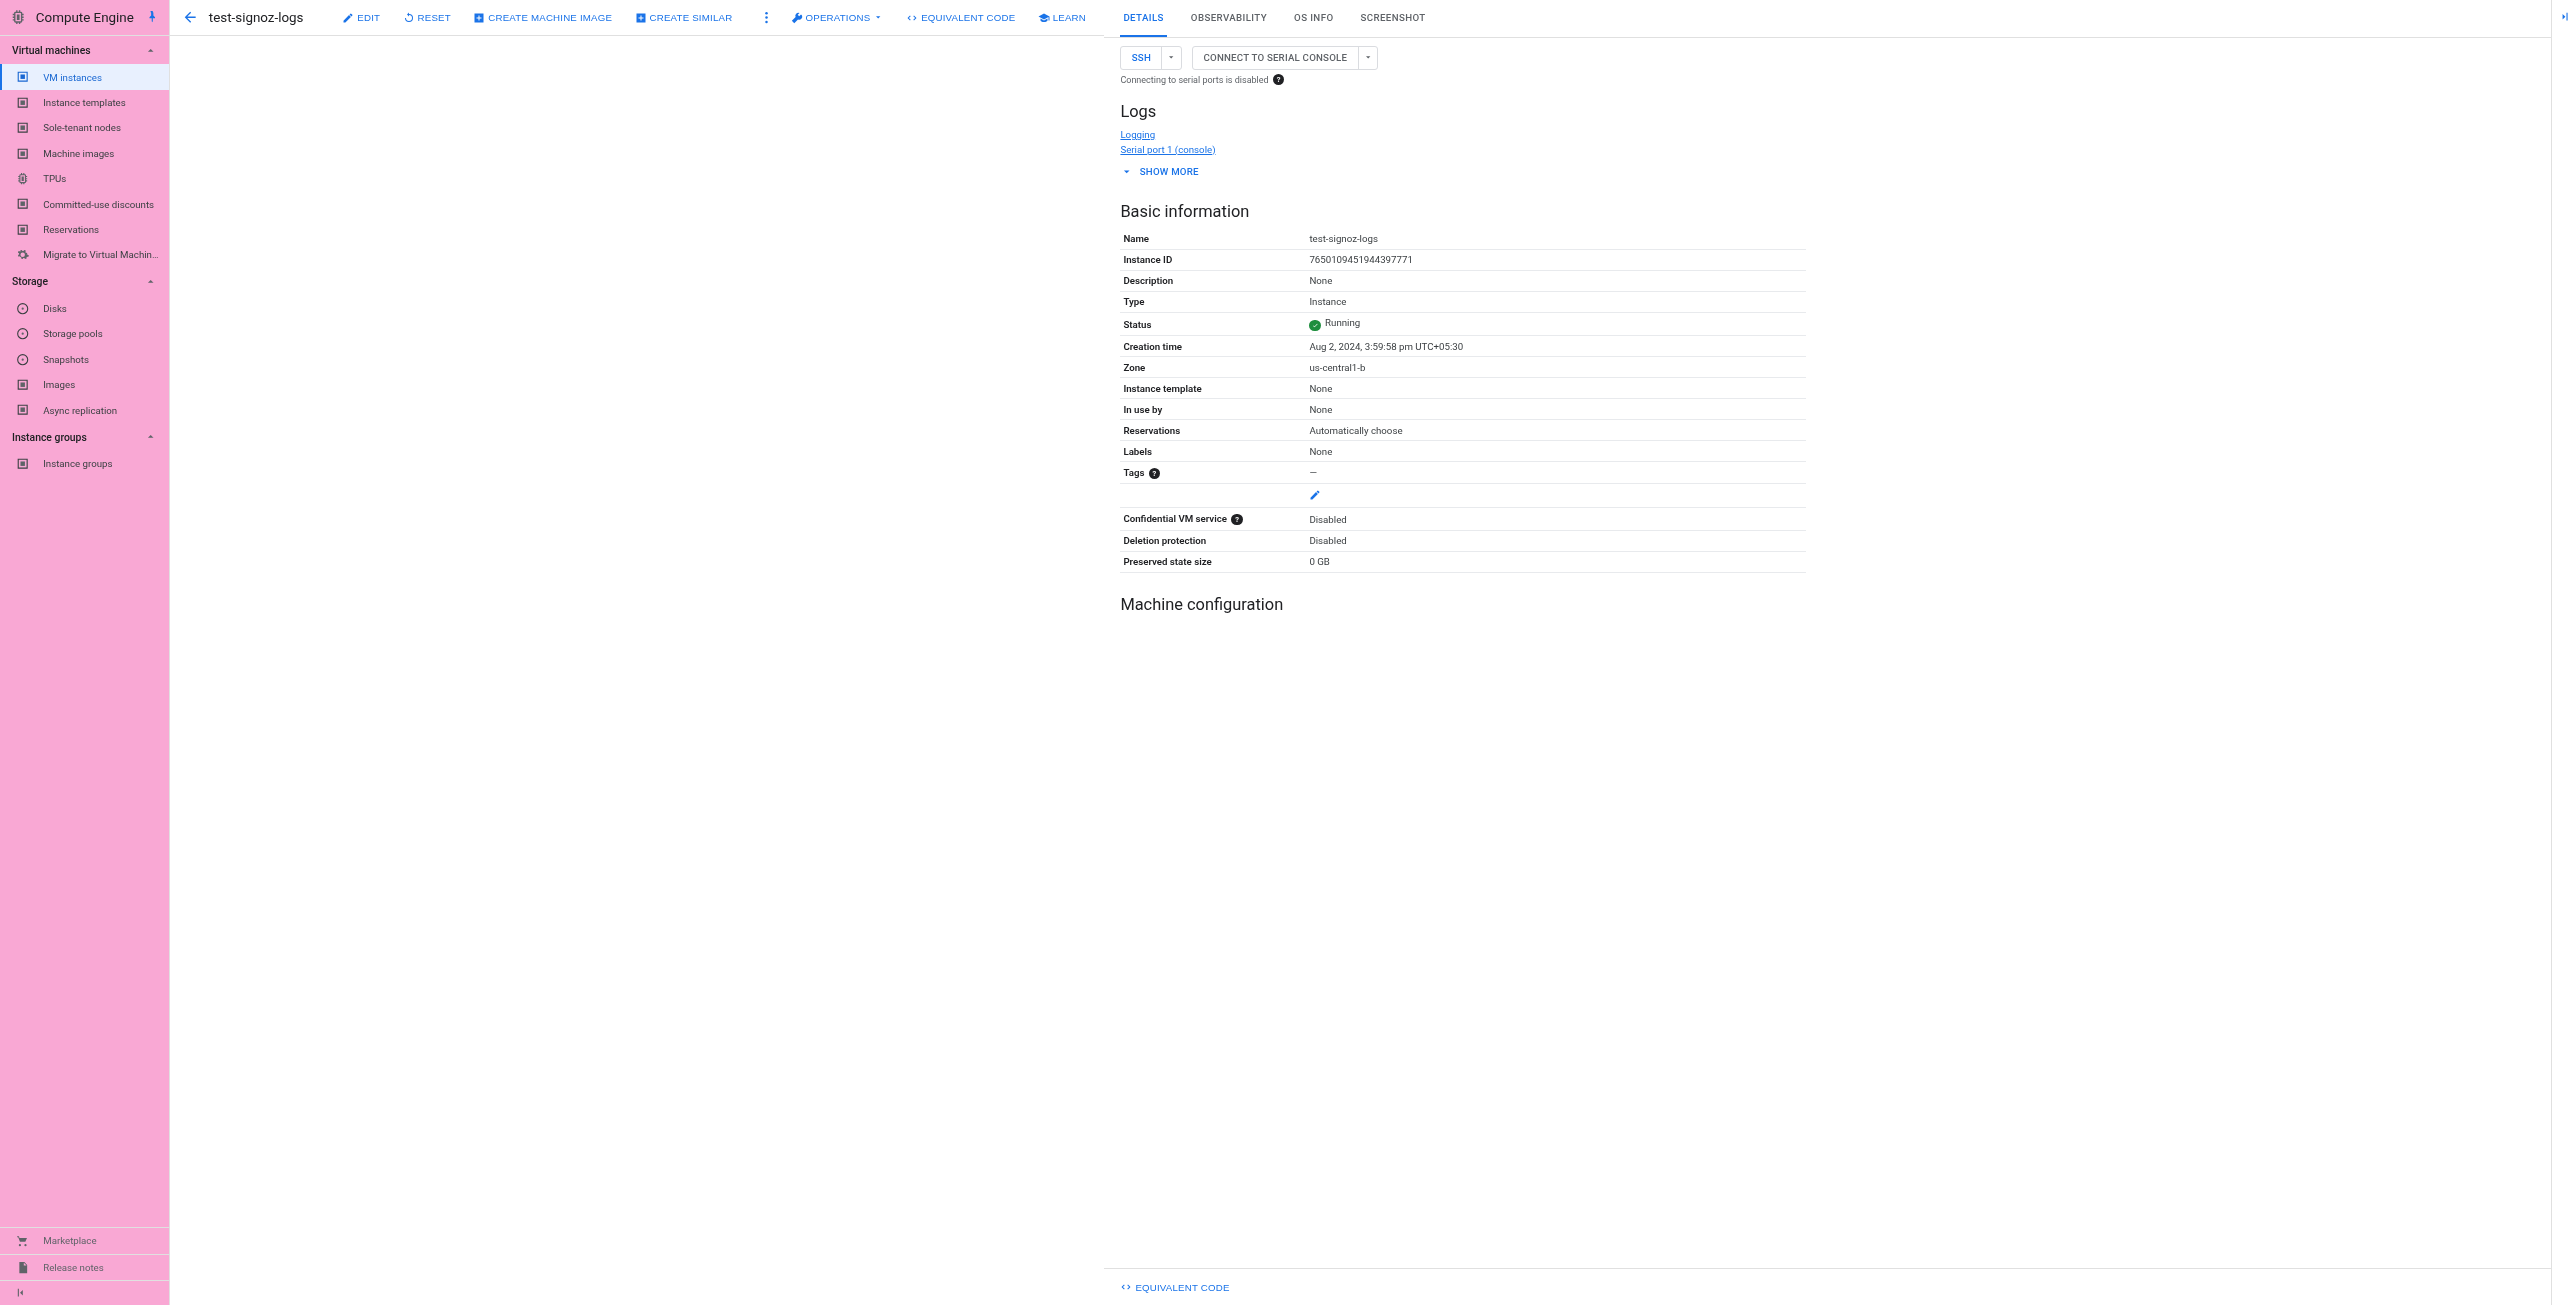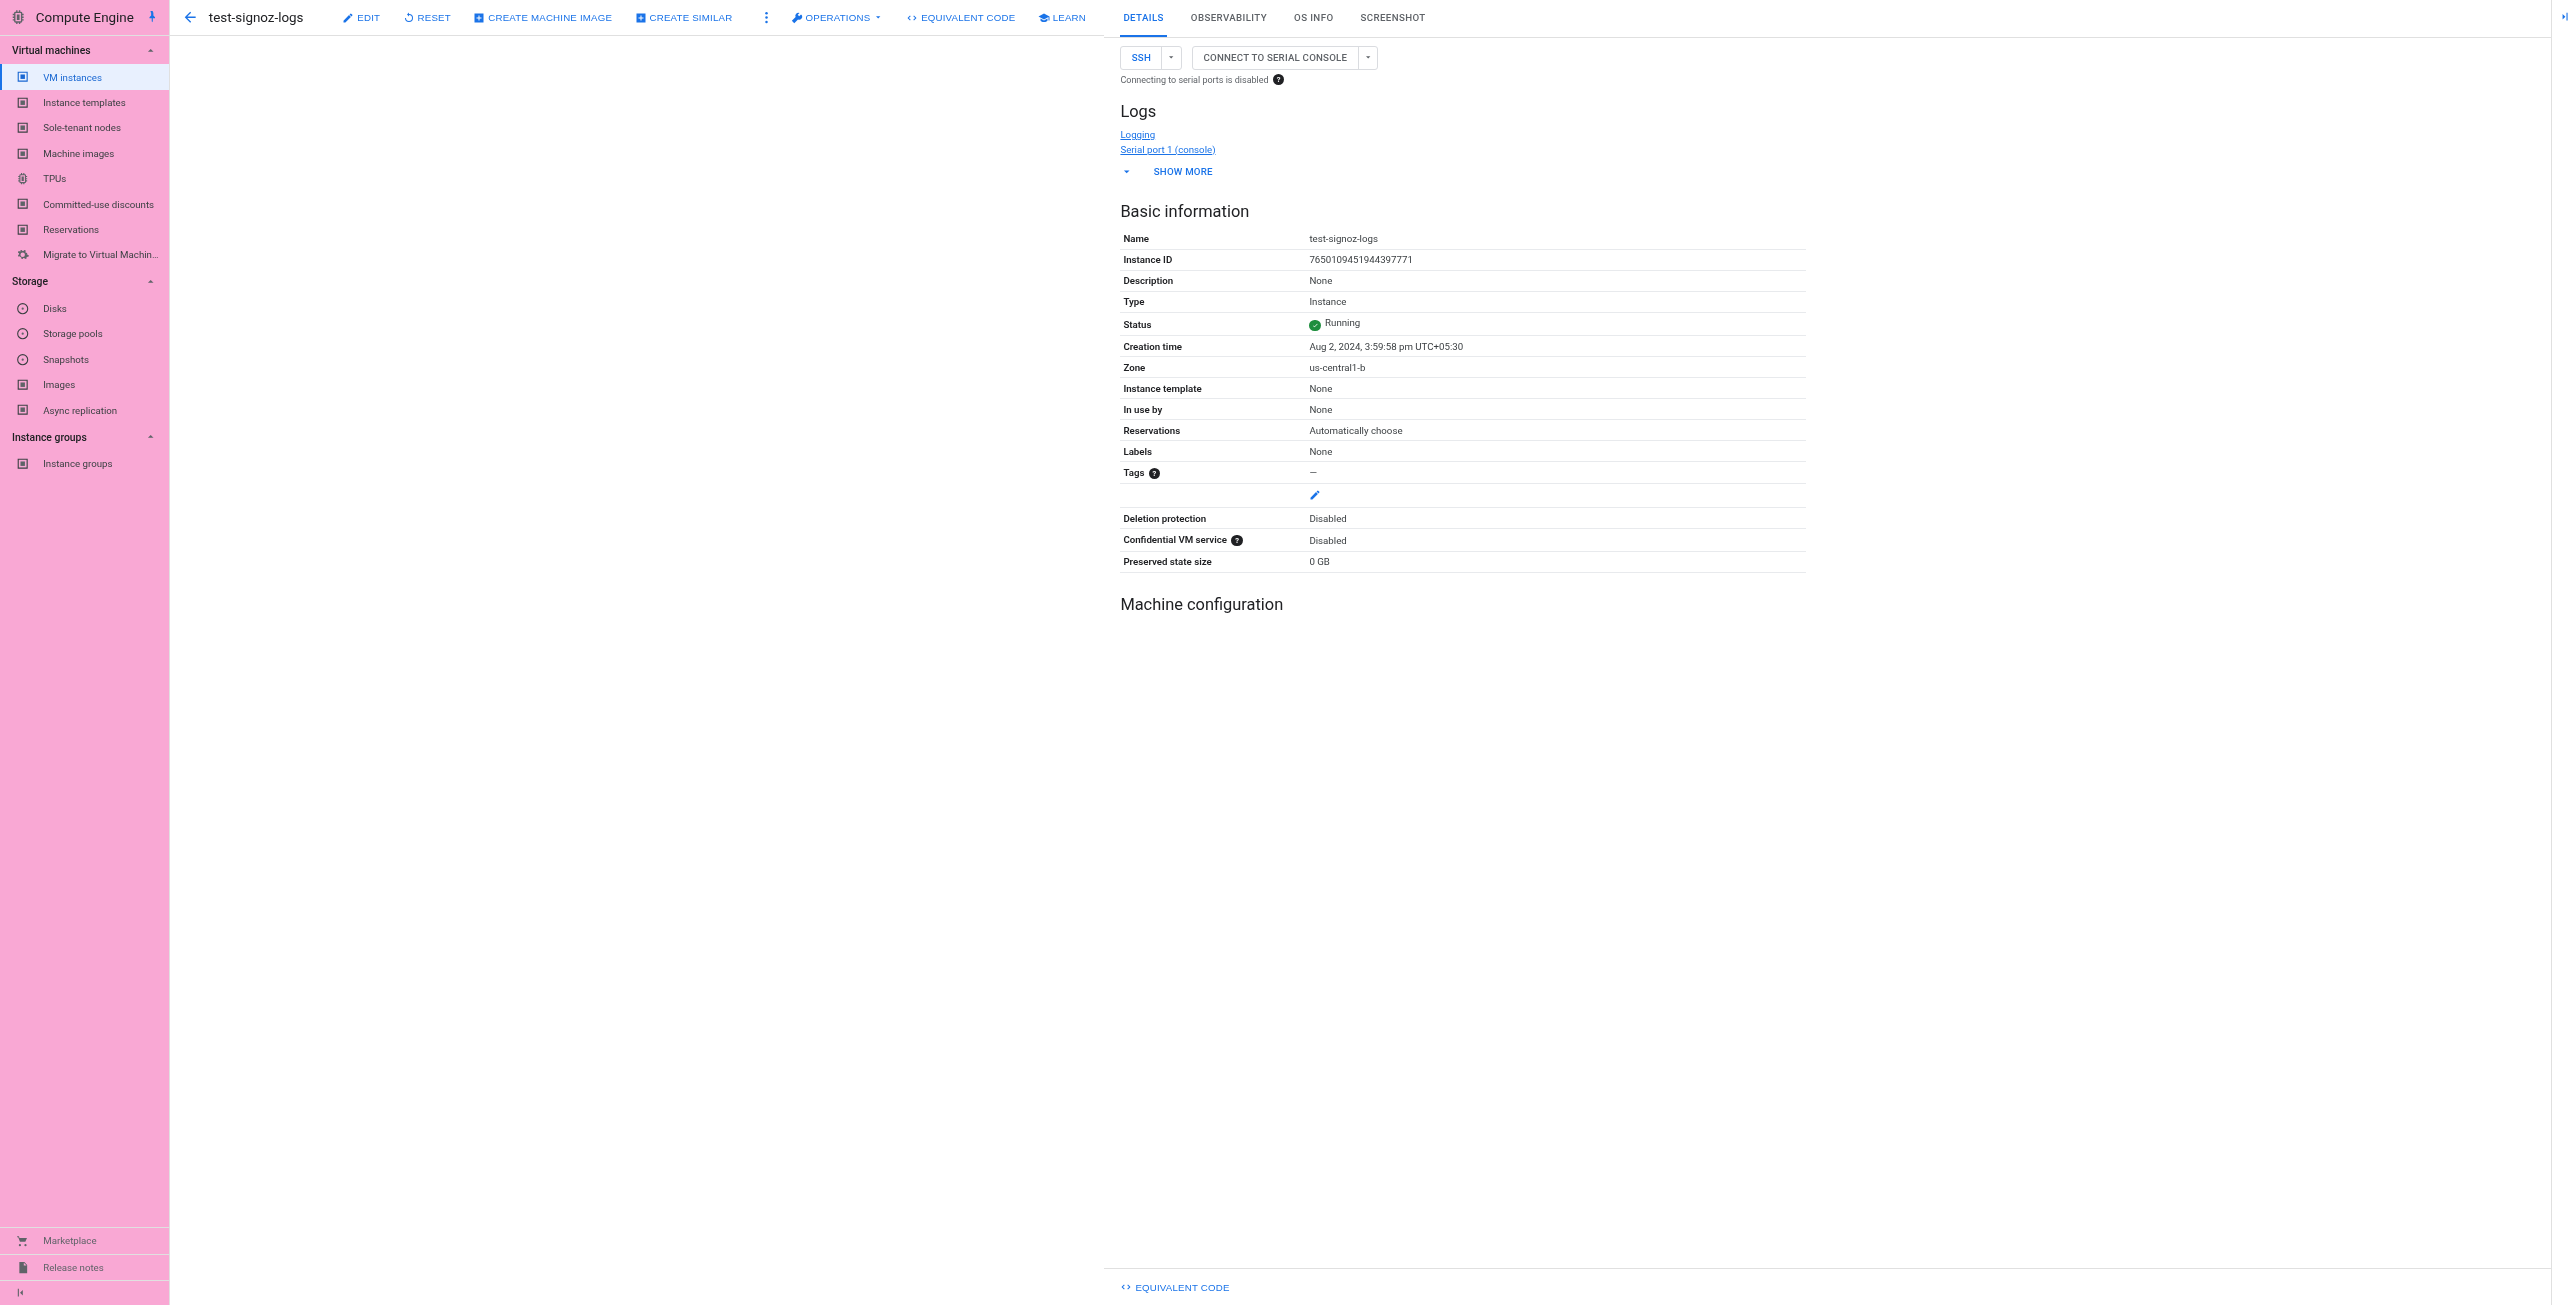--- a/index.html
+++ b/index.html
@@ -153,21 +153,21 @@
   .serial-note { font-size: 9px; color: #5f6368; display: flex; align-items: center; gap: 4.5px; margin-bottom: 16.4px; }
   .help-badge {
     width: 11.2px; height: 11.2px; border-radius: 50%; background: #202124;
     color: #fff; font-size: 7.5px; font-weight: 700;
     display: inline-flex; align-items: center; justify-content: center;
   }
 
   h2.section { font-size: 15px; font-weight: 400; color: #202124; margin: 10.4px 0 7.5px 0; }
   h2.section.big { font-size: 16.4px; }
   .loglink { color: #1a73e8; text-decoration: underline; font-size: 9.7px; cursor: pointer; display: block; line-height: 1.5; }
-  .show-more { display: inline-flex; align-items: center; gap: 20px; color: #1a73e8; font-size: 9.7px; font-weight: 500; letter-spacing: 0.2px; text-transform: uppercase; cursor: pointer; margin-top: 7.5px; }
+  .show-more { display: inline-flex; align-items: center; gap: 6px; color: #1a73e8; font-size: 9.7px; font-weight: 500; letter-spacing: 0.2px; text-transform: uppercase; cursor: pointer; margin-top: 7.5px; }
   .show-more svg { width: 13.4px; height: 13.4px; fill: #1a73e8; }
 
   table.info {
     width: 100%; max-width: 686px; border-collapse: collapse; font-size: 9.7px;
     margin-top: 3px;
   }
   table.info tr { border-bottom: 0.7px solid #e8eaed; }
   table.info td { padding: 4.5px 3px; vertical-align: middle; }
   table.info td.k { font-weight: 600; color: #202124; width: 186px; }
   table.info td.v { color: #3c4043; }
@@ -567,25 +567,25 @@
                   <td class="k">Tags<span class="help-badge" style="margin-left: 4.5px;">?</span></td>
                   <td class="v">—</td>
                 </tr>
                 <tr>
                   <td class="k"></td>
                   <td class="v"><svg class="edit-pencil" viewBox="0 0 16 16" width="12" height="12">
                       <use href="#i-pencil"></use>
                     </svg></td>
                 </tr>
                 <tr>
+                  <td class="k">Confidential VM service<span class="help-badge" style="margin-left: 4.5px;">?</span></td>
+                  <td class="v">Disabled</td>
+                </tr>
+                <tr>
                   <td class="k">Deletion protection</td>
-                  <td class="v">Disabled</td>
-                </tr>
-                <tr>
-                  <td class="k">Confidential VM service<span class="help-badge" style="margin-left: 4.5px;">?</span></td>
                   <td class="v">Disabled</td>
                 </tr>
                 <tr>
                   <td class="k">Preserved state size</td>
                   <td class="v">0 GB</td>
                 </tr>
               </tbody>
           </table>
 
           <h2 class="section big" style="margin-top:22.4px">Machine configuration</h2>

